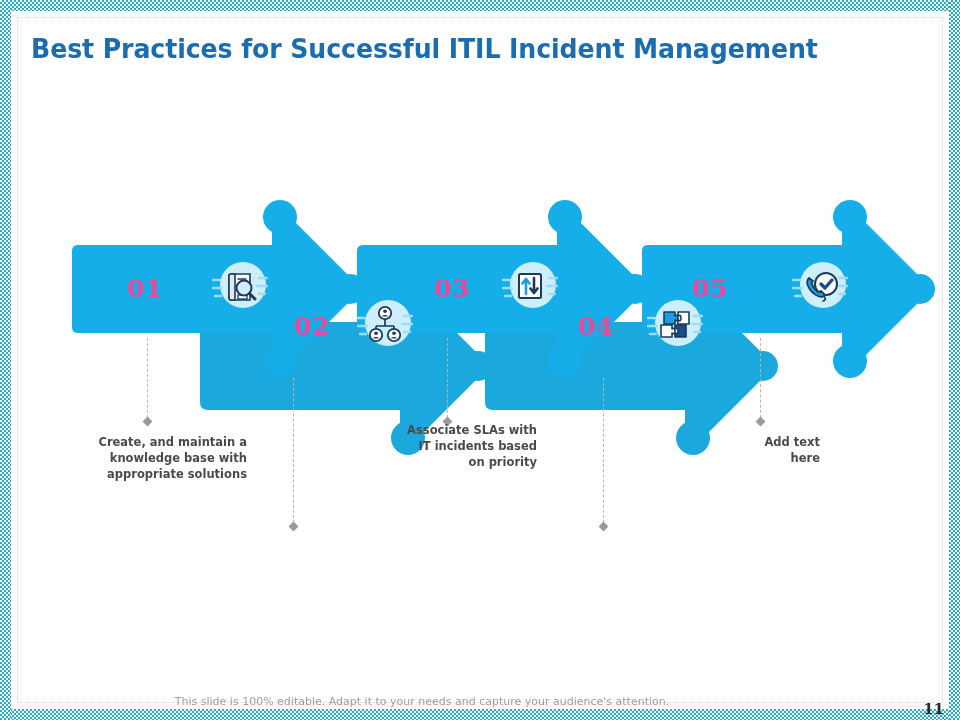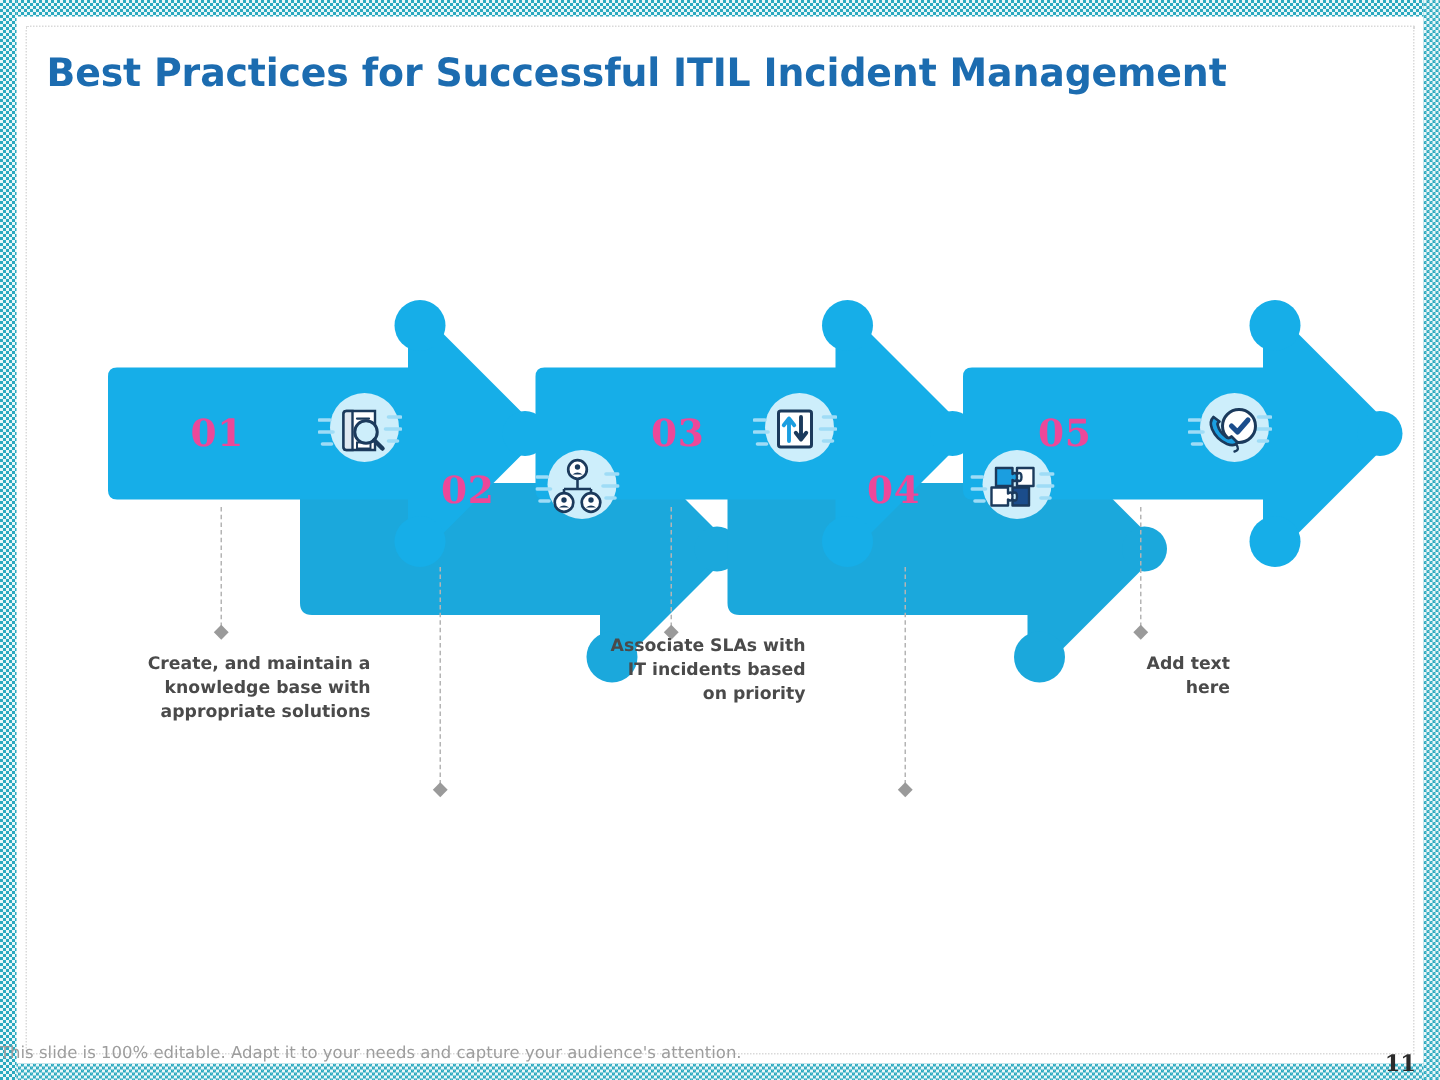--- a/index.html
+++ b/index.html
@@ -129,21 +129,21 @@
     transform: rotate(45deg);
     z-index: 4;
   }
 
   
   .footer-note {
     position: absolute;
     left: 0;
     bottom: 12px;
     width: 844px;
-    text-align: left;
+    text-align: center;
     font-family: "DejaVu Sans", sans-serif;
     font-size: 11px;
     color: #9d9d9d;
     z-index: 6;
   }
   .page-num {
     position: absolute;
     right: 16px;
     bottom: 2px;
     font-family: "DejaVu Serif", serif;

